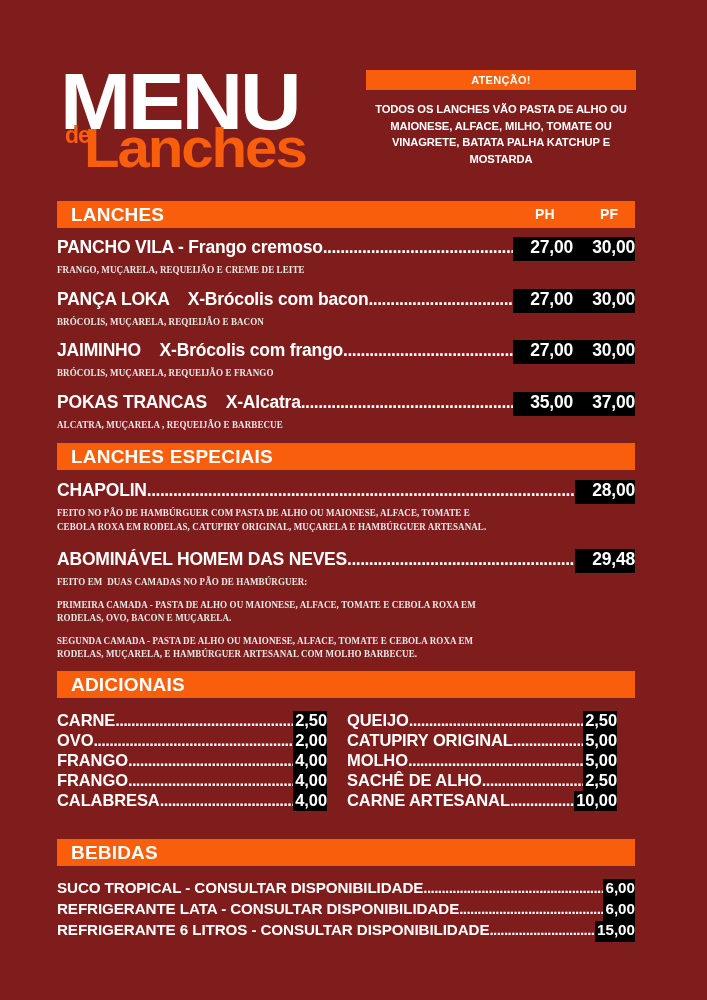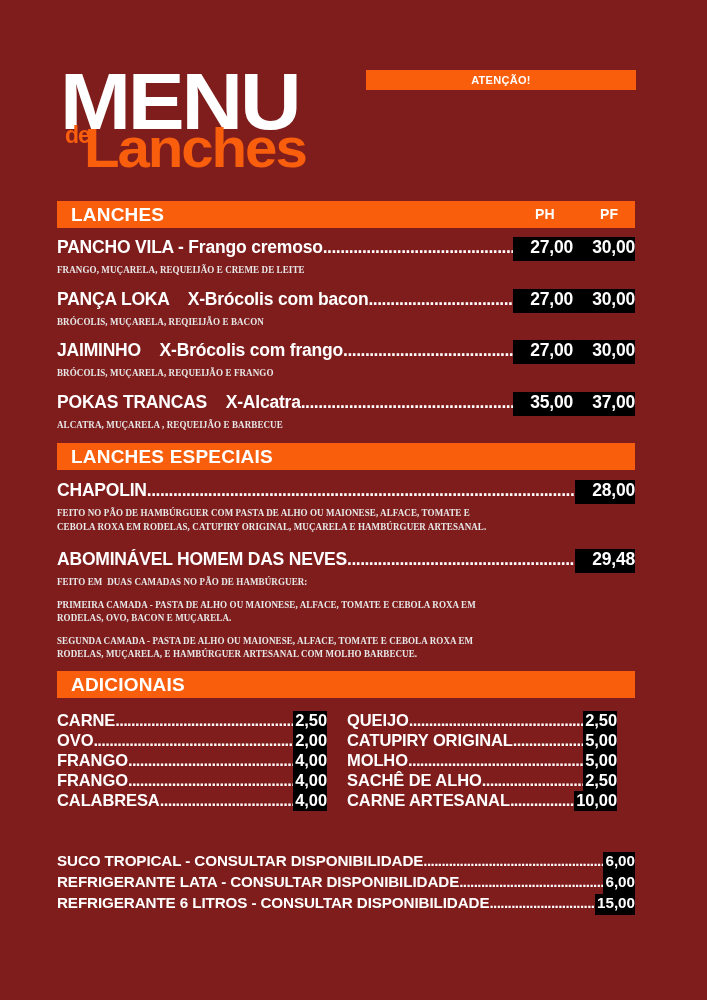--- a/index.html
+++ b/index.html
@@ -279,20 +279,21 @@
   <div class="header">
 
     <div class="logo-block">
       <div class="logo-menu">MENU</div>
       <div class="logo-lanches">Lanches</div>
       <div class="logo-de">de</div>
     </div>
 
     <div class="notice">
       <div class="notice-bar">ATENÇÃO!</div>
+      <div class="notice-body">TODOS OS LANCHES VÃO PASTA DE ALHO OU MAIONESE, ALFACE, MILHO, TOMATE OU VINAGRETE, BATATA PALHA KATCHUP E MOSTARDA</div>
     </div>
 
   </div>
 
   <div class="section" id="sec-lanches" style="top:201px;">
     <div class="section-bar">
       <div class="section-title">LANCHES</div>
       <div class="col-head ph">PH</div>
       <div class="col-head pf">PF</div>
     </div>
@@ -355,20 +356,23 @@
           <div class="adic-row"><span class="adic-name">QUEIJO</span><span class="adic-dots">......................................................................</span><span class="adic-price">2,50</span></div>
           <div class="adic-row"><span class="adic-name">CATUPIRY ORIGINAL</span><span class="adic-dots">......................................................................</span><span class="adic-price">5,00</span></div>
           <div class="adic-row"><span class="adic-name">MOLHO</span><span class="adic-dots">......................................................................</span><span class="adic-price">5,00</span></div>
           <div class="adic-row"><span class="adic-name">SACHÊ DE ALHO</span><span class="adic-dots">......................................................................</span><span class="adic-price">2,50</span></div>
           <div class="adic-row"><span class="adic-name">CARNE ARTESANAL</span><span class="adic-dots">......................................................................</span><span class="adic-price">10,00</span></div>
         </div>
     </div>
   </div>
 
   <div class="section" id="sec-bebidas" style="top:839px;">
+    <div class="section-bar">
+      <div class="section-title">BEBIDAS</div>
+    </div>
     <div id="bebidas-items" style="margin-top:13px;">
         <div class="bebida-row"><span class="bebida-name">SUCO TROPICAL - CONSULTAR DISPONIBILIDADE</span><span class="bebida-dots">........................................................................................................................</span><span class="bebida-price">6,00</span></div>
         <div class="bebida-row"><span class="bebida-name">REFRIGERANTE LATA - CONSULTAR DISPONIBILIDADE</span><span class="bebida-dots">........................................................................................................................</span><span class="bebida-price">6,00</span></div>
         <div class="bebida-row"><span class="bebida-name">REFRIGERANTE 6 LITROS - CONSULTAR DISPONIBILIDADE</span><span class="bebida-dots">........................................................................................................................</span><span class="bebida-price">15,00</span></div>
       </div>
   </div>
 
 </div>
 
 </body></html>

